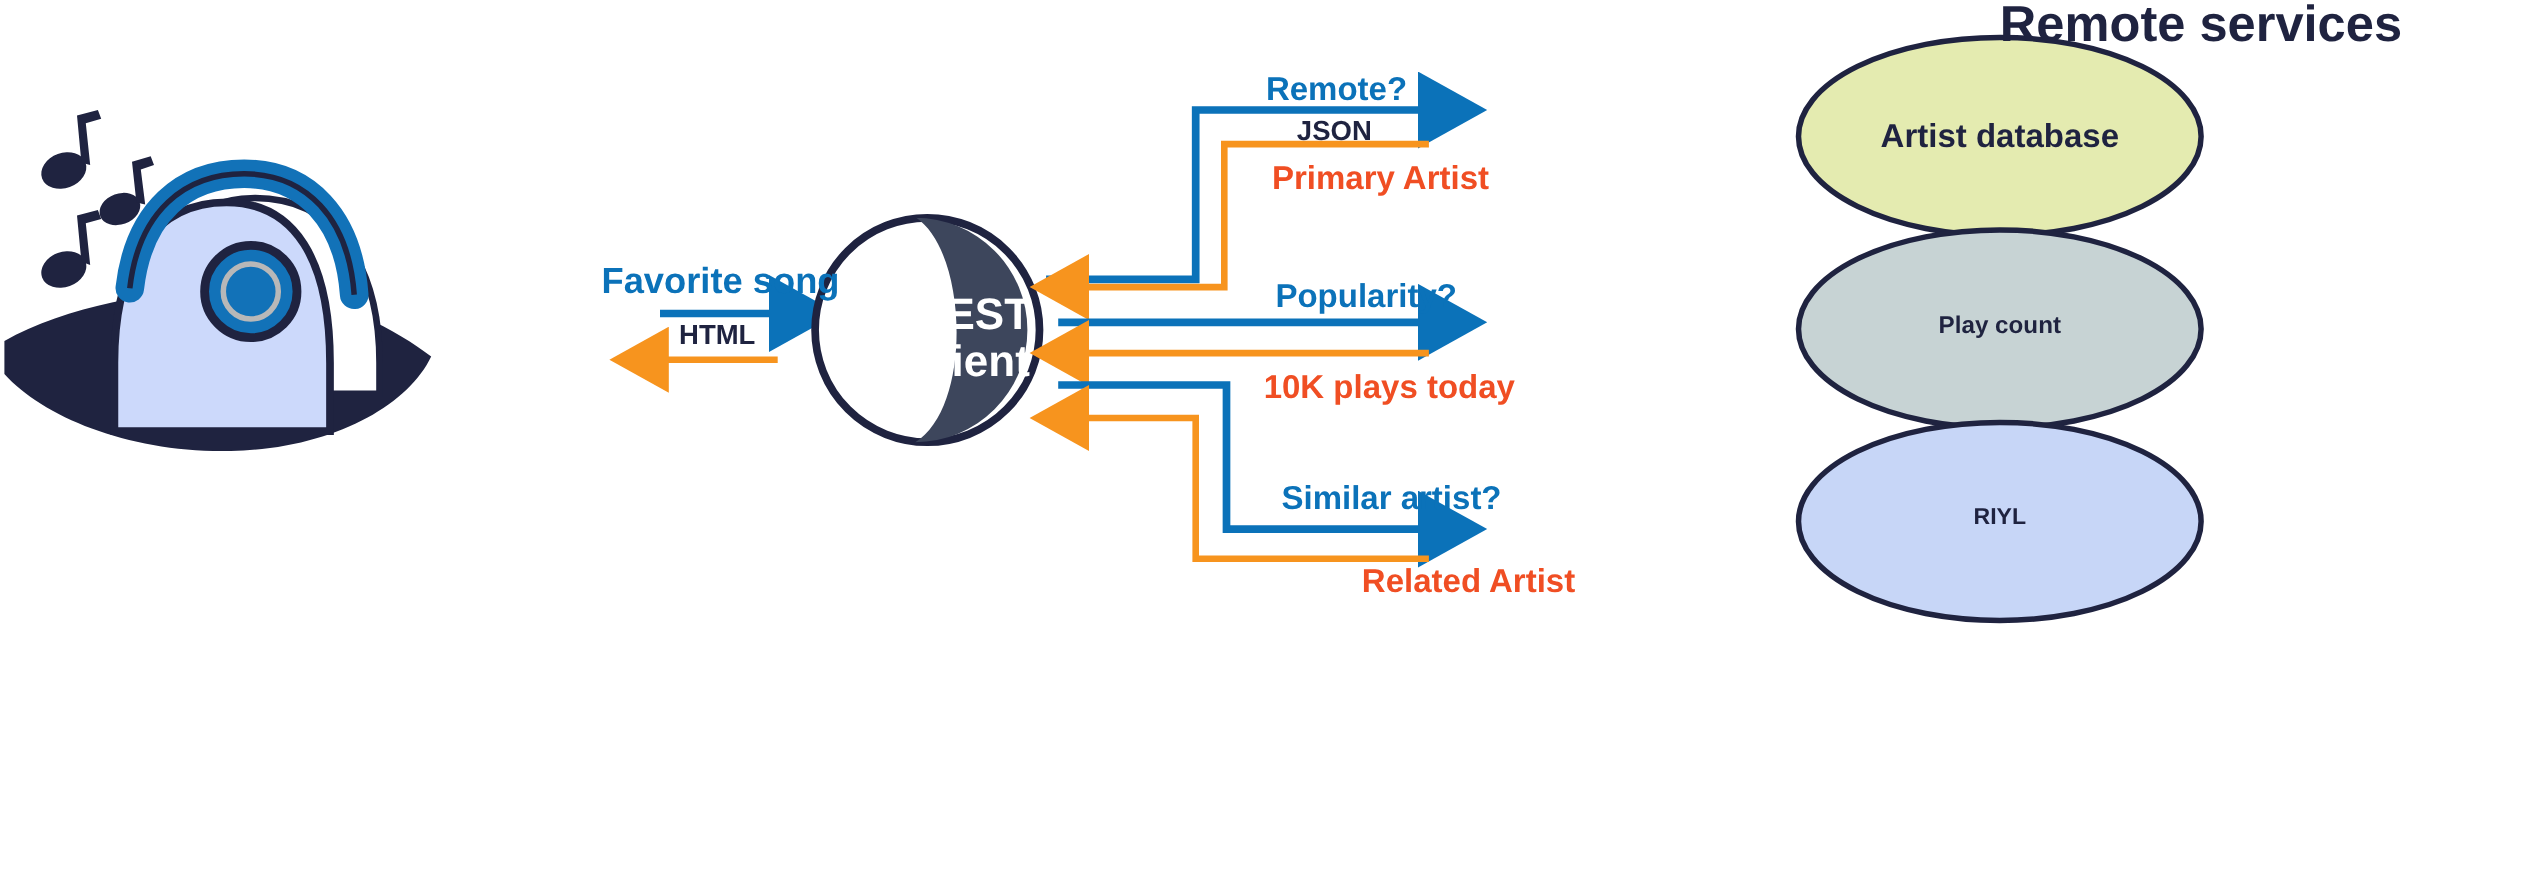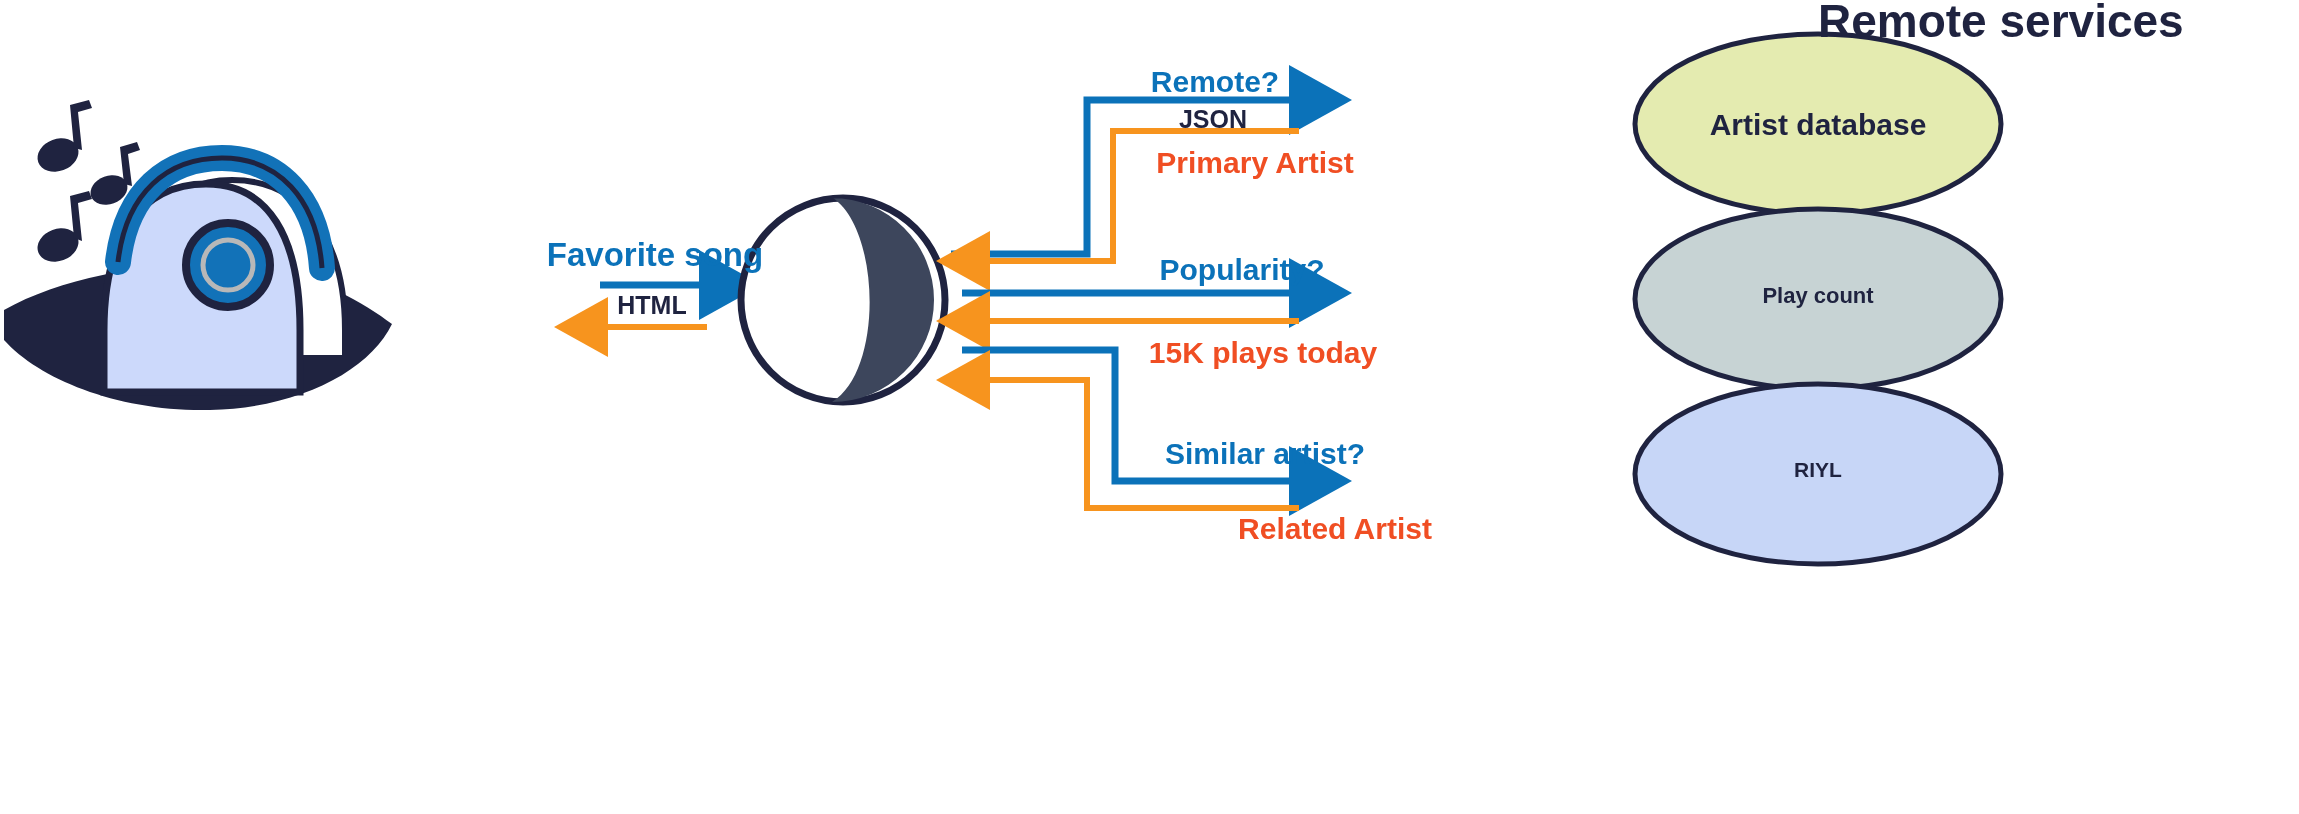--- a/index.html
+++ b/index.html
@@ -73,35 +73,39 @@
     <polyline points="1299,508 1087,508 1087,380 984,380" fill="none" stroke="#f7941e" stroke-width="6" marker-end="url(#arrOrange)"></polyline>
 
     <ellipse cx="1818" cy="124" rx="183" ry="90" fill="#e4ebb0" stroke="#1f2340" stroke-width="5"></ellipse>
     <ellipse cx="1818" cy="299" rx="183" ry="90" fill="#c7d3d4" stroke="#1f2340" stroke-width="5"></ellipse>
     <ellipse cx="1818" cy="474" rx="183" ry="90" fill="#c7d6f7" stroke="#1f2340" stroke-width="5"></ellipse>
   </svg>
 
 
   <div class="lbl lbl-dark" style="left:1818px;top:-6px;font-size:46px;">Remote services</div>
 
+  <div class="lbl" style="left:884px;top:265px;font-size:40px;color:#ffffff;text-align:center;line-height:1.08;transform:translateX(-50%);">
+    <div>REST</div>
+    <div>client</div>
+  </div>
 
   <div class="lbl lbl-blue ctr" style="left:655px;top:236px;font-size:33px;">Favorite song</div>
 
   <div class="lbl lbl-dark ctr" style="left:652px;top:291px;font-size:25px;">HTML</div>
 
 
   <div class="lbl lbl-blue ctr" style="left:1215px;top:65px;font-size:30px;">Remote?</div>
 
   <div class="lbl lbl-dark ctr" style="left:1213px;top:105px;font-size:25px;">JSON</div>
 
   <div class="lbl lbl-orange ctr" style="left:1255px;top:146px;font-size:30px;text-align:right;">Primary Artist</div>
 
   <div class="lbl lbl-blue ctr" style="left:1242px;top:253px;font-size:30px;text-align:right;">Popularity?</div>
 
-  <div class="lbl lbl-orange ctr" style="left:1263px;top:336px;font-size:30px;">15K plays today</div>
+  <div class="lbl lbl-orange ctr" style="left:1263px;top:336px;font-size:30px;">10K plays today</div>
 
   <div class="lbl lbl-blue ctr" style="left:1265px;top:437px;font-size:30px;">Similar artist?</div>
 
   <div class="lbl lbl-orange ctr" style="left:1335px;top:512px;font-size:30px;">Related Artist</div>
 
   <div class="lbl lbl-dark ctr" style="left:1818px;top:108px;font-size:30px;">Artist database</div>
 
   <div class="lbl lbl-dark ctr" style="left:1818px;top:283px;font-size:22px;">Play count</div>
 
   <div class="lbl lbl-dark ctr" style="left:1818px;top:458px;font-size:21px;">RIYL</div>

